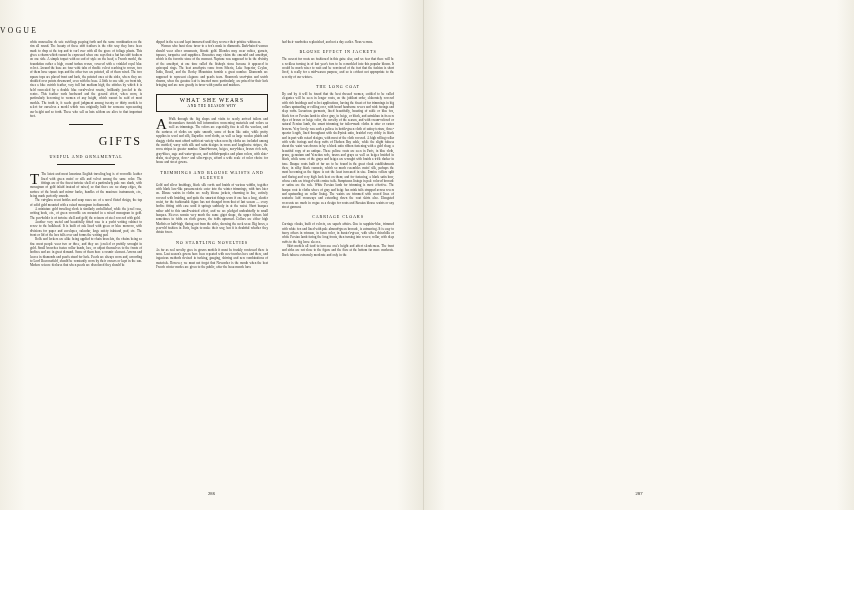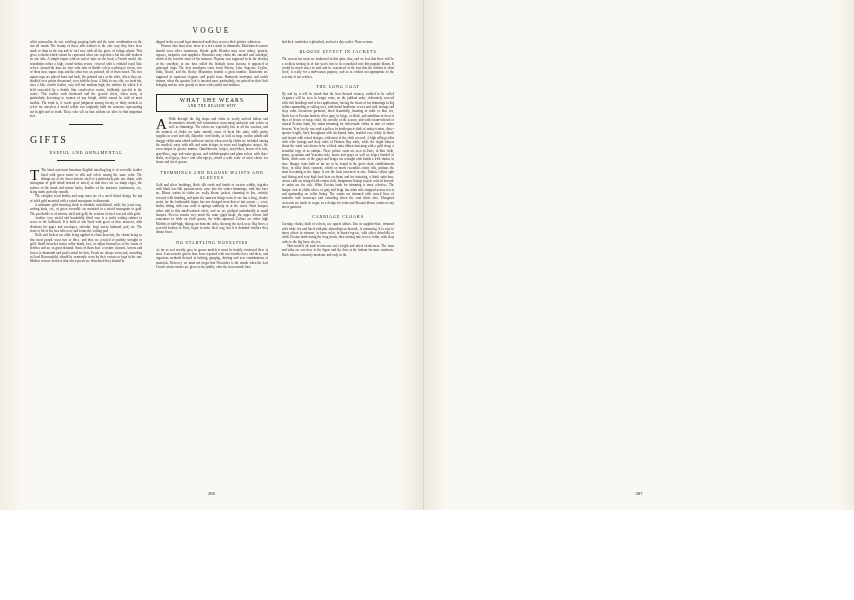--- a/index.html
+++ b/index.html
@@ -43,21 +43,20 @@
     left: 424px;
     width: 430px;
     height: 510px;
     background: linear-gradient(to right, #ece9de 0%, #faf8f2 5%, #faf8f2 96%, #f0ede3 100%);
   }
   .running-head {
     position: absolute;
     top: 26px;
     left: 0;
     width: 100%;
-    text-align: center;
     font-size: 7.5px;
     letter-spacing: 2.4px;
     color: #15130f;
     font-family: "Liberation Serif", serif;
   }
   .cols {
     position: absolute;
     top: 40px;
     left: 30px;
     width: 364px;
@@ -73,22 +72,22 @@
     font-size: 3.2px;
     line-height: 4.35px;
     text-align: justify;
     color: #2a2620;
     letter-spacing: 0.02px;
     font-family: "Liberation Serif", serif;
     word-spacing: 0.2px;
   }
   .txt.ind { text-indent: 5px; }
   .sec-title {
-    text-align: left;
-    font-size: 10px;
+    text-align: right;
+    font-size: 12px;
     letter-spacing: 2px;
     margin: 9px 0 4px 0;
     color: #15130f;
   }
   .rule {
     width: 58px;
     height: 1px;
     background: #2a2620;
     margin: 5px auto 7px auto;
   }

